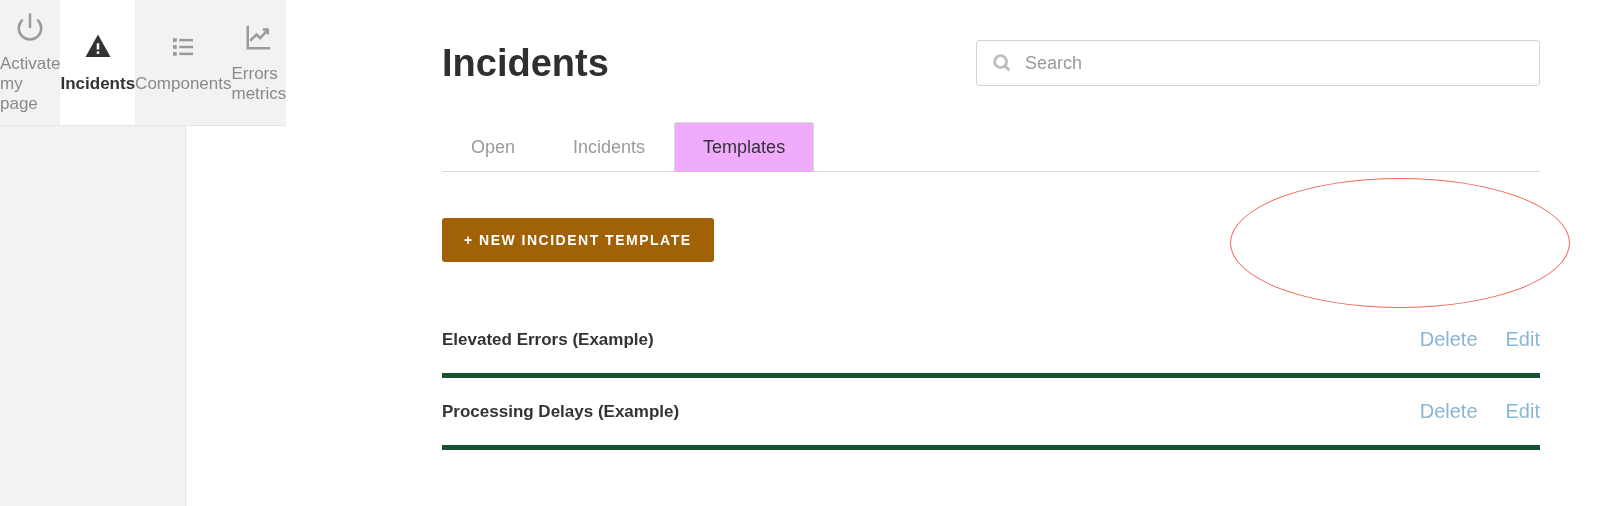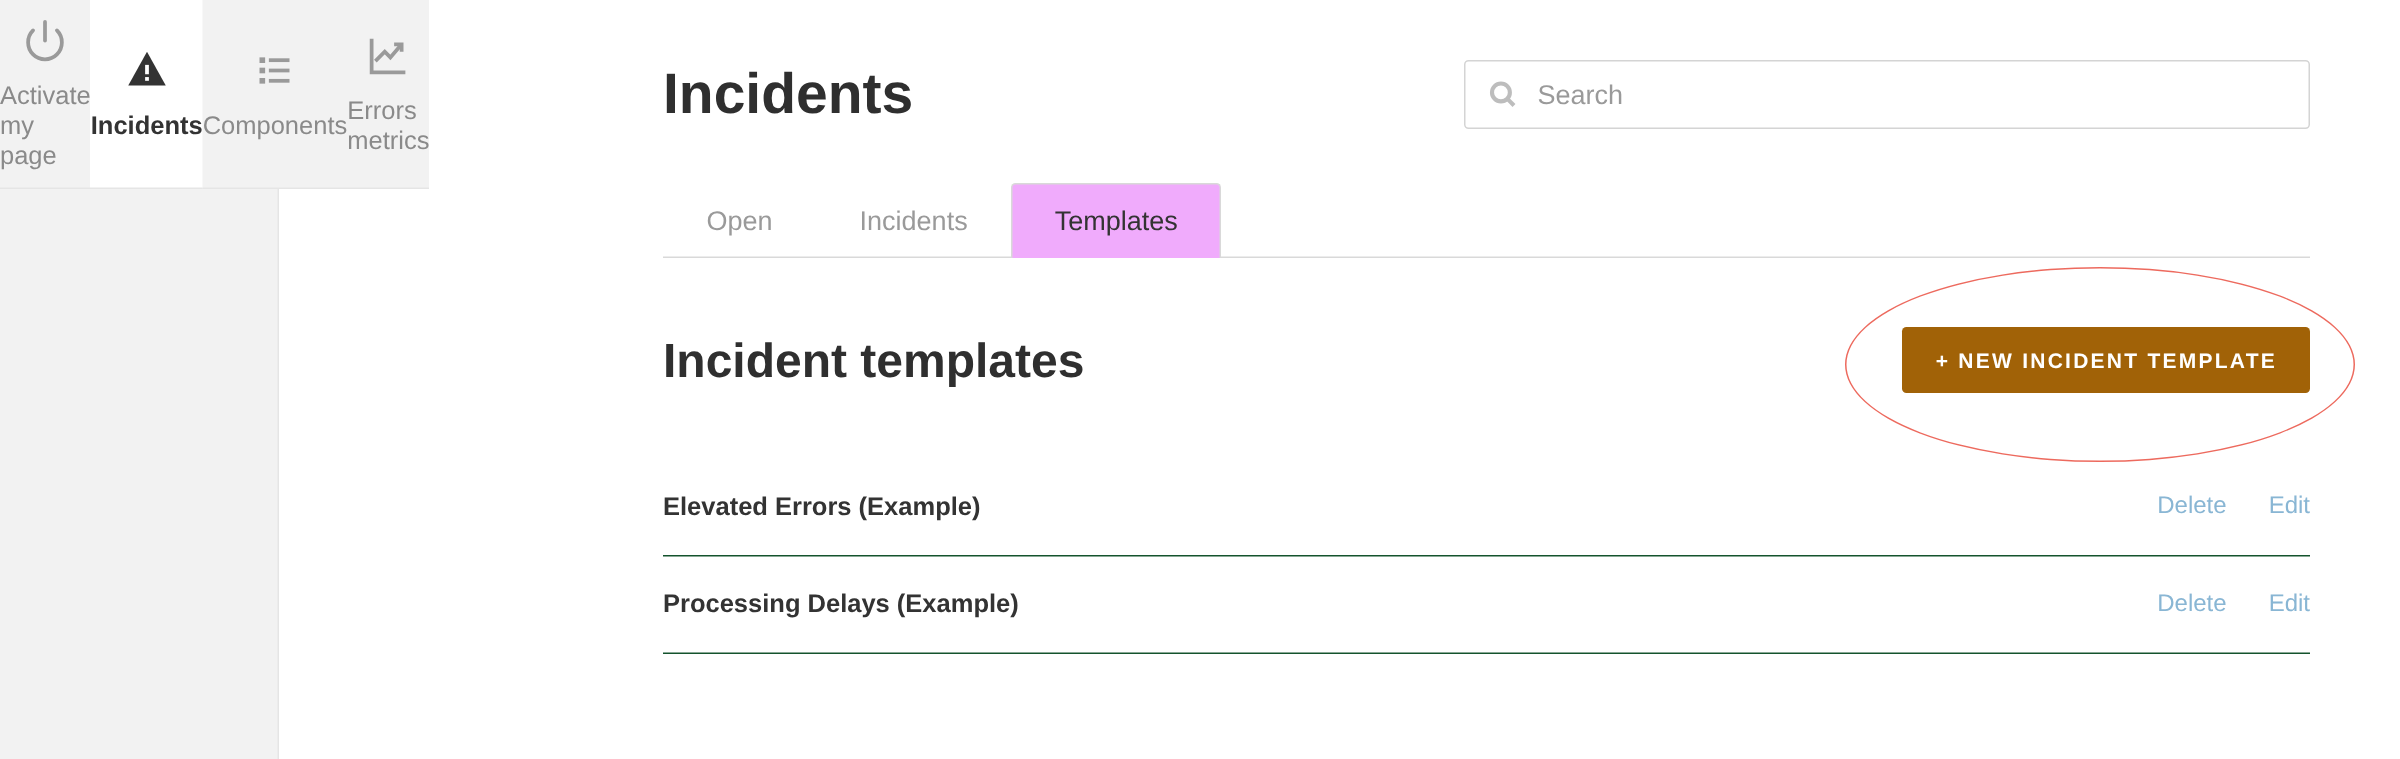--- a/index.html
+++ b/index.html
@@ -146,35 +146,35 @@
       pointer-events: none;
       z-index: 1;
     }
     
     
     .template-list { }
     .template-row {
       display: flex;
       justify-content: space-between;
       align-items: center;
-      border-bottom: 1px solid #14532d;
+      border-bottom: 5px solid #14532d;
       padding: 22px 0;
     }
     .template-name {
       font-size: 17px;
       font-weight: 700;
       color: #333;
     }
     .template-actions {
       display: flex;
       gap: 28px;
     }
     .template-action {
       color: #89b6d4;
-      font-size: 16px;
+      font-size: 20px;
       cursor: pointer;
     }
   </style>
 </head>
 <body>
 
 <div class="layout">
   <nav class="sidebar">
 
     <div class="sidebar-item">
@@ -239,21 +239,20 @@
       </div>
     </div>
 
     <div class="tabs">
       <div class="tab">Open</div>
       <div class="tab">Incidents</div>
       <div class="tab active">Templates</div>
     </div>
 
     <div class="section-row">
-      <h2 class="section-title">Incident templates</h2>
       <div class="highlight-ellipse"></div>
       <button class="new-btn">+ NEW INCIDENT TEMPLATE</button>
     </div>
 
     <div class="template-list">
       <div class="template-row">
         <span class="template-name">Elevated Errors (Example)</span>
         <div class="template-actions">
           <span class="template-action">Delete</span>
           <span class="template-action">Edit</span>

